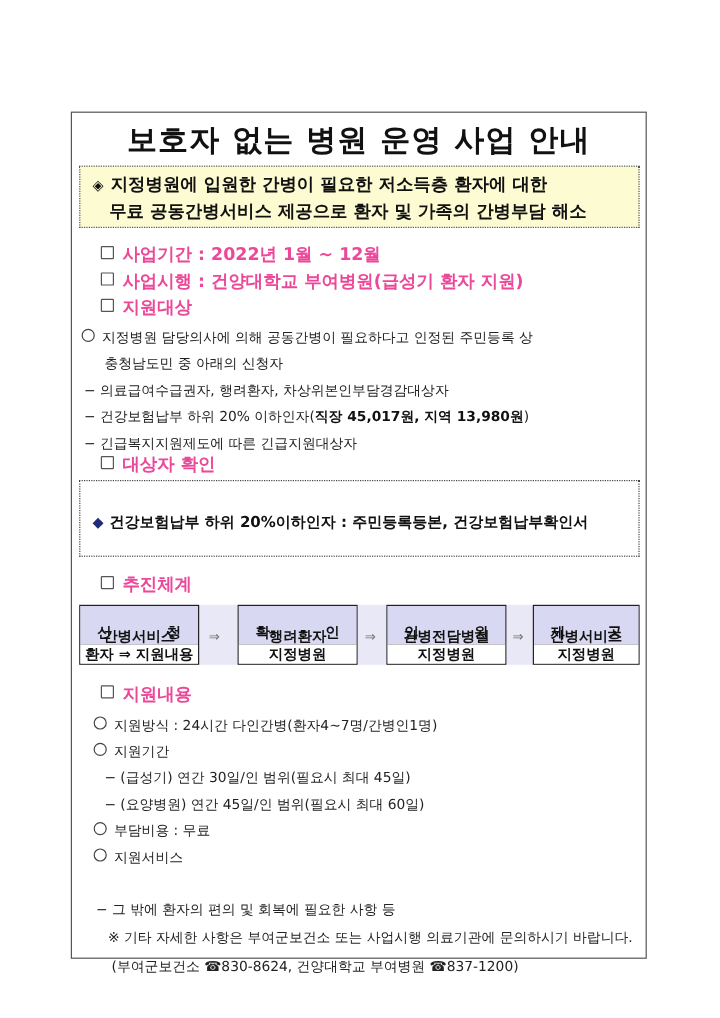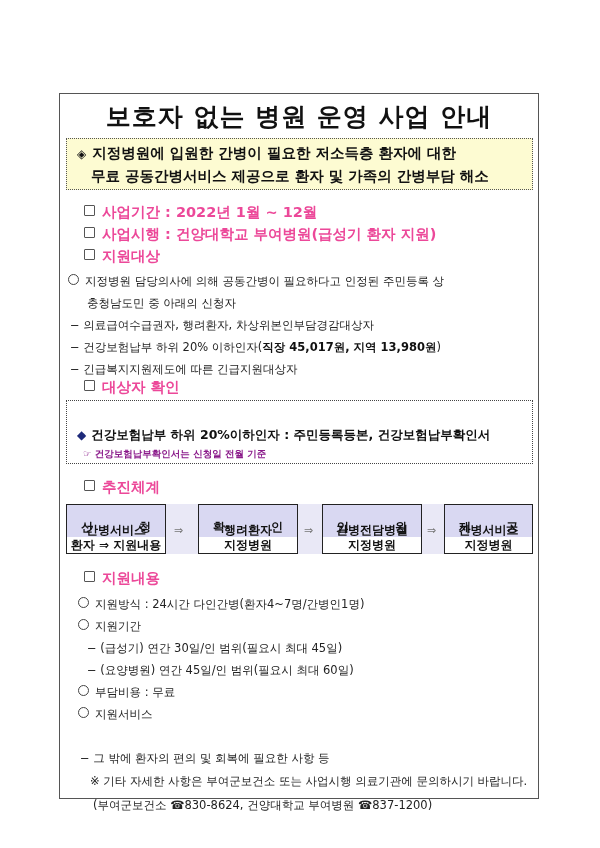--- a/index.html
+++ b/index.html
@@ -76,21 +76,20 @@
   </div>
 
   <div class="hd" style="top:284px">
     <span class="chk"></span><span>대상자 확인</span>
   </div>
 
   <div class="verify">
     <div class="v" style="top:26px">
       <span class="dm">◆</span><span>건강보험납부 하위 20%이하인자 : 주민등록등본, 건강보험납부확인서</span>
     </div>
-    <div class="note">☞ 건강보험납부확인서는 신청일 전월 기준</div>
   </div>
 
   <div class="hd" style="top:384px">
     <span class="chk"></span><span>추진체계</span>
   </div>
 
   <div class="flow">
     <div class="fbox" style="left:0; width:100px">
       <div class="top">
         <div class="a">간병서비스</div>

